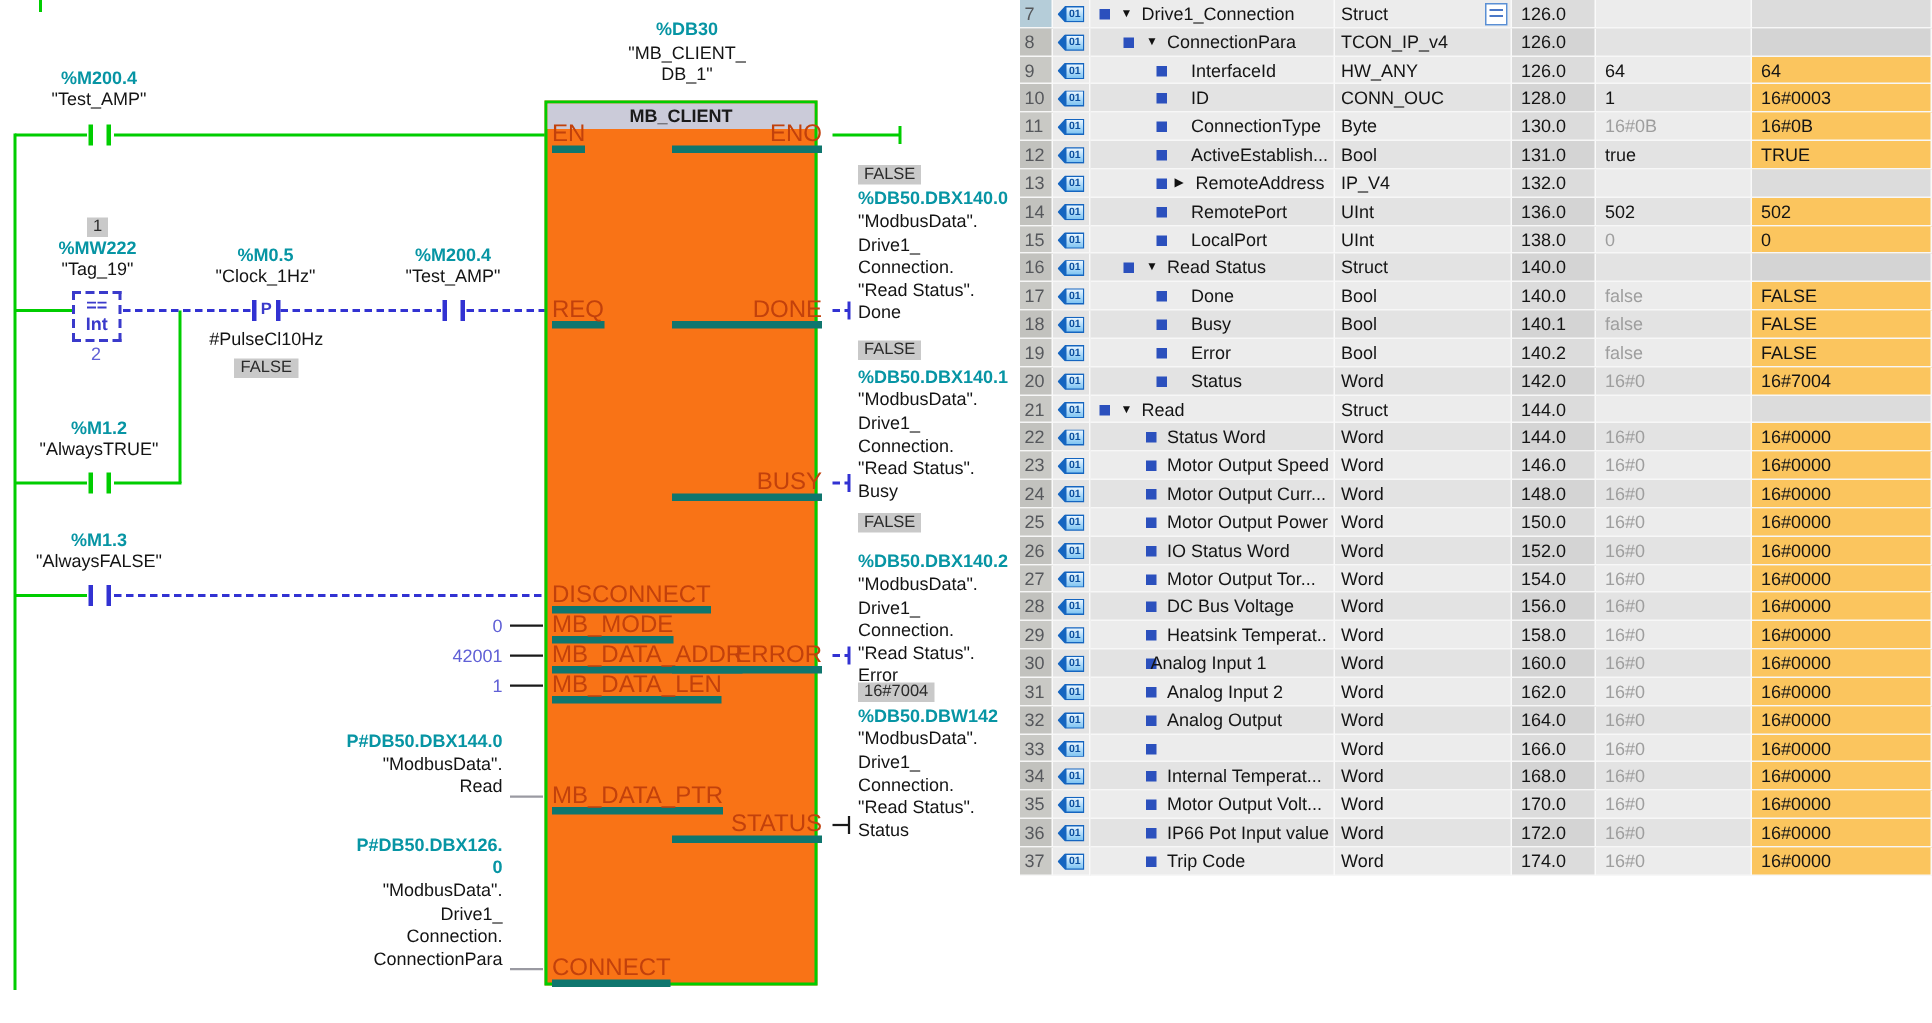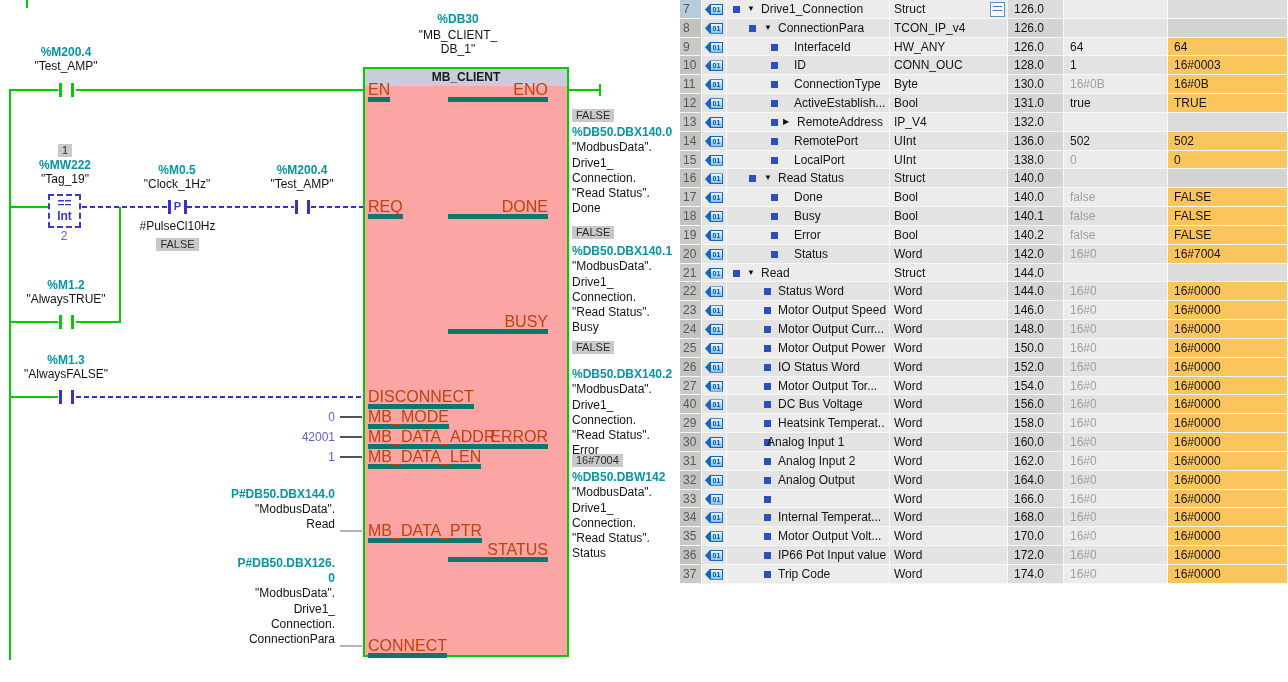--- a/index.html
+++ b/index.html
@@ -8,21 +8,21 @@
   
   .wires{position:absolute;left:0;top:0;width:680px;height:682px;}
   .lbl{position:absolute;white-space:nowrap;}
   .ctr{text-align:center;}
   .addr{color:#0795a4;font-weight:bold;}
   .tagname{color:#141414;}
   .bluev{color:#6060d6;}
   .opblue{color:#3a3acb;font-weight:bold;}
   .monbox{background:#c9c9c9;color:#2a2a2a;padding:0 4px;font-size:11px;line-height:13px;display:inline-block;}
   .cmpbox{position:absolute;border:2px dashed #3a3acb;box-sizing:border-box;background:transparent;text-align:center;}
-  .fb{position:absolute;left:363px;top:67px;width:206px;height:590px;background:#fca5a5;
+  .fb{position:absolute;left:363px;top:67px;width:182px;height:590px;background:#f97316;
       border:2px solid #00cd00;box-sizing:border-box;}
   .fbtitle{position:absolute;left:0;top:0;width:100%;height:17px;background:#cbcbd9;
            font-weight:bold;text-align:center;line-height:17px;color:#1a1a1a;}
   .pin{position:absolute;font-size:16px;line-height:14px;color:#c2410c;border-bottom:5px solid #0f766e;}
   .pinR{text-align:right;}
   .rin{position:absolute;text-align:right;line-height:15.2px;}
   .ann{position:absolute;text-align:left;line-height:15.2px;width:130px;}
   .ptr{color:#0795a4;font-weight:bold;}
   .out-lines div:first-child{color:#0795a4;font-weight:bold;}
   .in-lines div{color:#141414;}
@@ -528,21 +528,21 @@
         <div class="c name">
           <span class="bullet" style="left: 37px;"></span>
           <span class="nm" style="left: 51px;">Motor Output Tor...</span>
         </div>
         <div class="c type"><span>Word</span></div>
         <div class="c off">154.0</div>
         <div class="c start gray">16#0</div>
         <div class="c mon orange">16#0000</div>
       </div>
       <div class="trow even">
-        <div class="c num">40</div>
+        <div class="c num">28</div>
         <div class="c icon">
           <span class="tagicon"></span>
         </div>
         <div class="c name">
           <span class="bullet" style="left: 37px;"></span>
           <span class="nm" style="left: 51px;">DC Bus Voltage</span>
         </div>
         <div class="c type"><span>Word</span></div>
         <div class="c off">156.0</div>
         <div class="c start gray">16#0</div>

